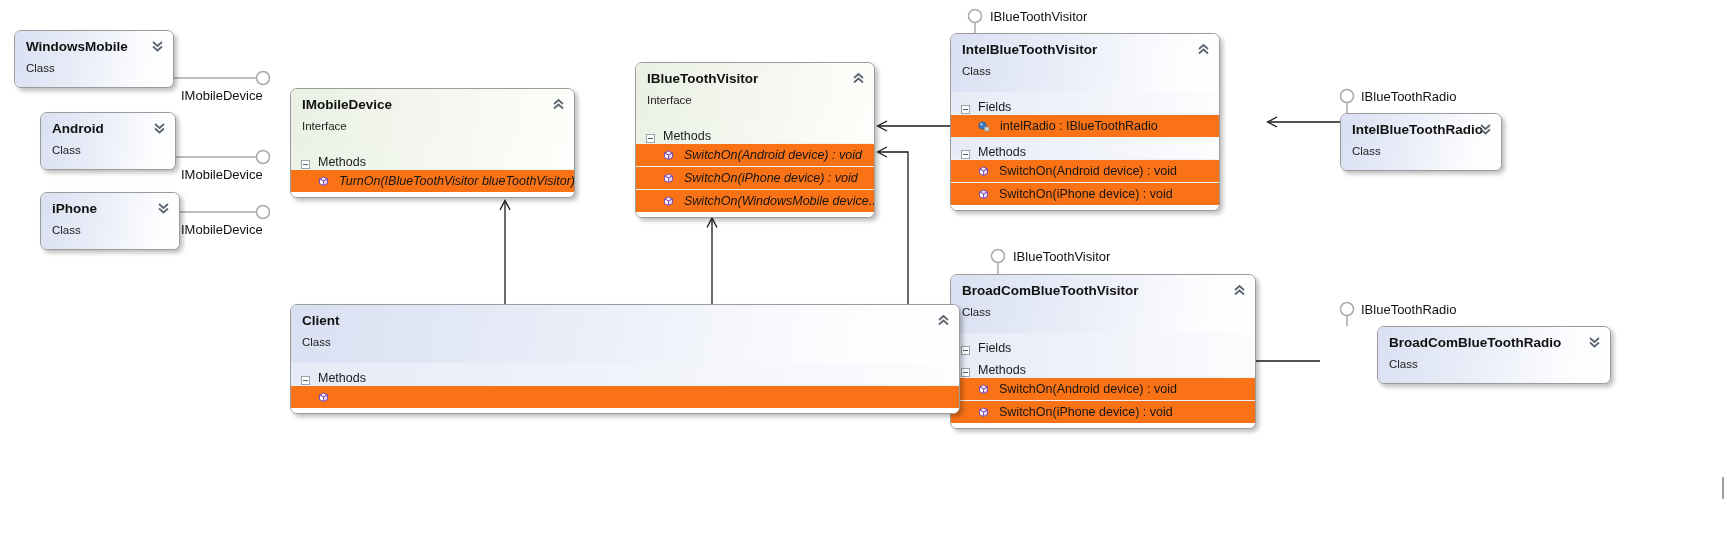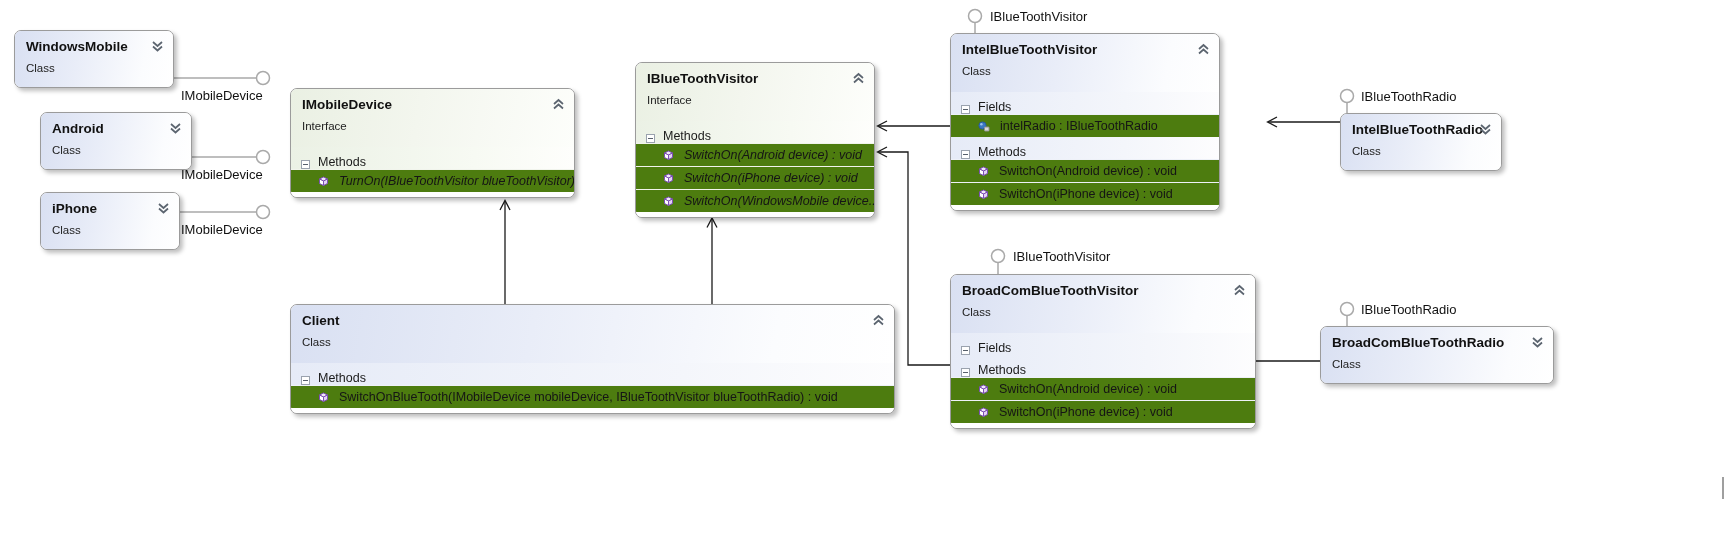--- a/index.html
+++ b/index.html
@@ -20,21 +20,21 @@
   .chevron{position:absolute;top:9px;right:9px;cursor:pointer;line-height:0;}
   .box-body{padding-bottom:5px;background:#fff;}
   .section-header{height:22px;box-sizing:border-box;display:flex;align-items:flex-end;gap:8px;padding-left:10px;}
   .class-band{background:linear-gradient(to right,#e6ebf7 0%,#f4f6fb 65%,#fdfdfe 100%);}
   .interface-band{background:linear-gradient(to right,#ebf1e5 0%,#f7faf3 65%,#fefefc 100%);}
   .section-label{font-size:12.5px;color:#1a1a1a;}
   .minusbox{width:9px;height:9px;border:1px solid #9aa2ae;background:#fff;display:inline-flex;
             align-items:center;justify-content:center;box-sizing:border-box;flex:0 0 auto;cursor:pointer;}
   .minusbox::after{content:"";width:5px;height:1px;background:#57606c;}
   .member-row{height:22px;display:flex;align-items:center;gap:10px;padding-left:27px;
-              border-top:1px solid #eef1f8;background:#4d7c0f;}
+              border-top:1px solid #eef1f8;background:#f97316;}
   .interface-box .member-row{border-top-color:#f1f4ec;}
   .member-text{font-size:12.5px;color:#151515;white-space:nowrap;}
   .italic{font-style:italic;}
   .micon{line-height:0;flex:0 0 auto;}
   .lollipop-label{position:absolute;font-size:13px;color:#111;white-space:nowrap;}
   .edge-artifact{position:absolute;left:1722px;top:477px;width:2px;height:22px;background:#9f9f9f;}
 </style>
 </head>
 <body>
 
@@ -113,21 +113,21 @@
       <div class="box-kind">Class</div>
       <span class="chevron">
         <svg width="13" height="12" viewBox="0 0 13 12">
             <path d="M2 2 L6.5 6 L11 2" fill="none" stroke="#5c6570" stroke-width="1.7"></path>
             <path d="M2 6.5 L6.5 10.5 L11 6.5" fill="none" stroke="#5c6570" stroke-width="1.7"></path>
           </svg>
       </span>
     </div>
   </div>
 
-  <div class="uml-box collapsed" style="left:40px;top:112px;width:152px;">
+  <div class="uml-box collapsed" style="left:40px;top:112px;width:136px;">
     <div class="box-header class-header">
       <div class="box-title">Android</div>
       <div class="box-kind">Class</div>
       <span class="chevron">
         <svg width="13" height="12" viewBox="0 0 13 12">
             <path d="M2 2 L6.5 6 L11 2" fill="none" stroke="#5c6570" stroke-width="1.7"></path>
             <path d="M2 6.5 L6.5 10.5 L11 6.5" fill="none" stroke="#5c6570" stroke-width="1.7"></path>
           </svg>
       </span>
     </div>
@@ -326,34 +326,34 @@
               <polygon points="5.5,1 9.5,3 5.5,5 1.5,3" fill="#f0e6fa" stroke="#7d4fb5"></polygon>
               <polygon points="9.5,3 9.5,7.5 5.5,9.5 5.5,5" fill="#e4d2f5" stroke="#7d4fb5"></polygon>
               <polygon points="1.5,3 5.5,5 5.5,9.5 1.5,7.5" fill="#ffffff" stroke="#7d4fb5"></polygon>
             </svg>
         </span>
         <span class="member-text">SwitchOn(iPhone device) : void</span>
       </div>
     </div>
   </div>
 
-  <div class="uml-box collapsed" style="left:1320px;top:326px;width:234px;">
+  <div class="uml-box collapsed" style="left:1377px;top:326px;width:234px;">
     <div class="box-header class-header">
       <div class="box-title">BroadComBlueToothRadio</div>
       <div class="box-kind">Class</div>
       <span class="chevron">
         <svg width="13" height="12" viewBox="0 0 13 12">
             <path d="M2 2 L6.5 6 L11 2" fill="none" stroke="#5c6570" stroke-width="1.7"></path>
             <path d="M2 6.5 L6.5 10.5 L11 6.5" fill="none" stroke="#5c6570" stroke-width="1.7"></path>
           </svg>
       </span>
     </div>
   </div>
 
-  <div class="uml-box" style="left:290px;top:304px;width:605px;">
+  <div class="uml-box" style="left:290px;top:304px;width:670px;">
     <div class="box-header class-header">
       <div class="box-title">Client</div>
       <div class="box-kind">Class</div>
       <span class="chevron">
         <svg width="13" height="12" viewBox="0 0 13 12">
             <path d="M2 6 L6.5 2 L11 6" fill="none" stroke="#5c6570" stroke-width="1.7"></path>
             <path d="M2 10.5 L6.5 6.5 L11 10.5" fill="none" stroke="#5c6570" stroke-width="1.7"></path>
           </svg>
       </span>
     </div>
@@ -363,19 +363,18 @@
         <span class="section-label">Methods</span>
       </div>
       <div class="member-row">
         <span class="micon">
           <svg width="11" height="11" viewBox="0 0 11 11">
               <polygon points="5.5,1 9.5,3 5.5,5 1.5,3" fill="#f0e6fa" stroke="#7d4fb5"></polygon>
               <polygon points="9.5,3 9.5,7.5 5.5,9.5 5.5,5" fill="#e4d2f5" stroke="#7d4fb5"></polygon>
               <polygon points="1.5,3 5.5,5 5.5,9.5 1.5,7.5" fill="#ffffff" stroke="#7d4fb5"></polygon>
             </svg>
         </span>
-        <span class="member-text">SwitchOnBlueTooth(IMobileDevice mobileDevice, IBlueToothVisitor blueToothRadio) : void</span>
       </div>
     </div>
   </div>
 
   <div class="edge-artifact"></div>
 </div>
 
 </body></html>

